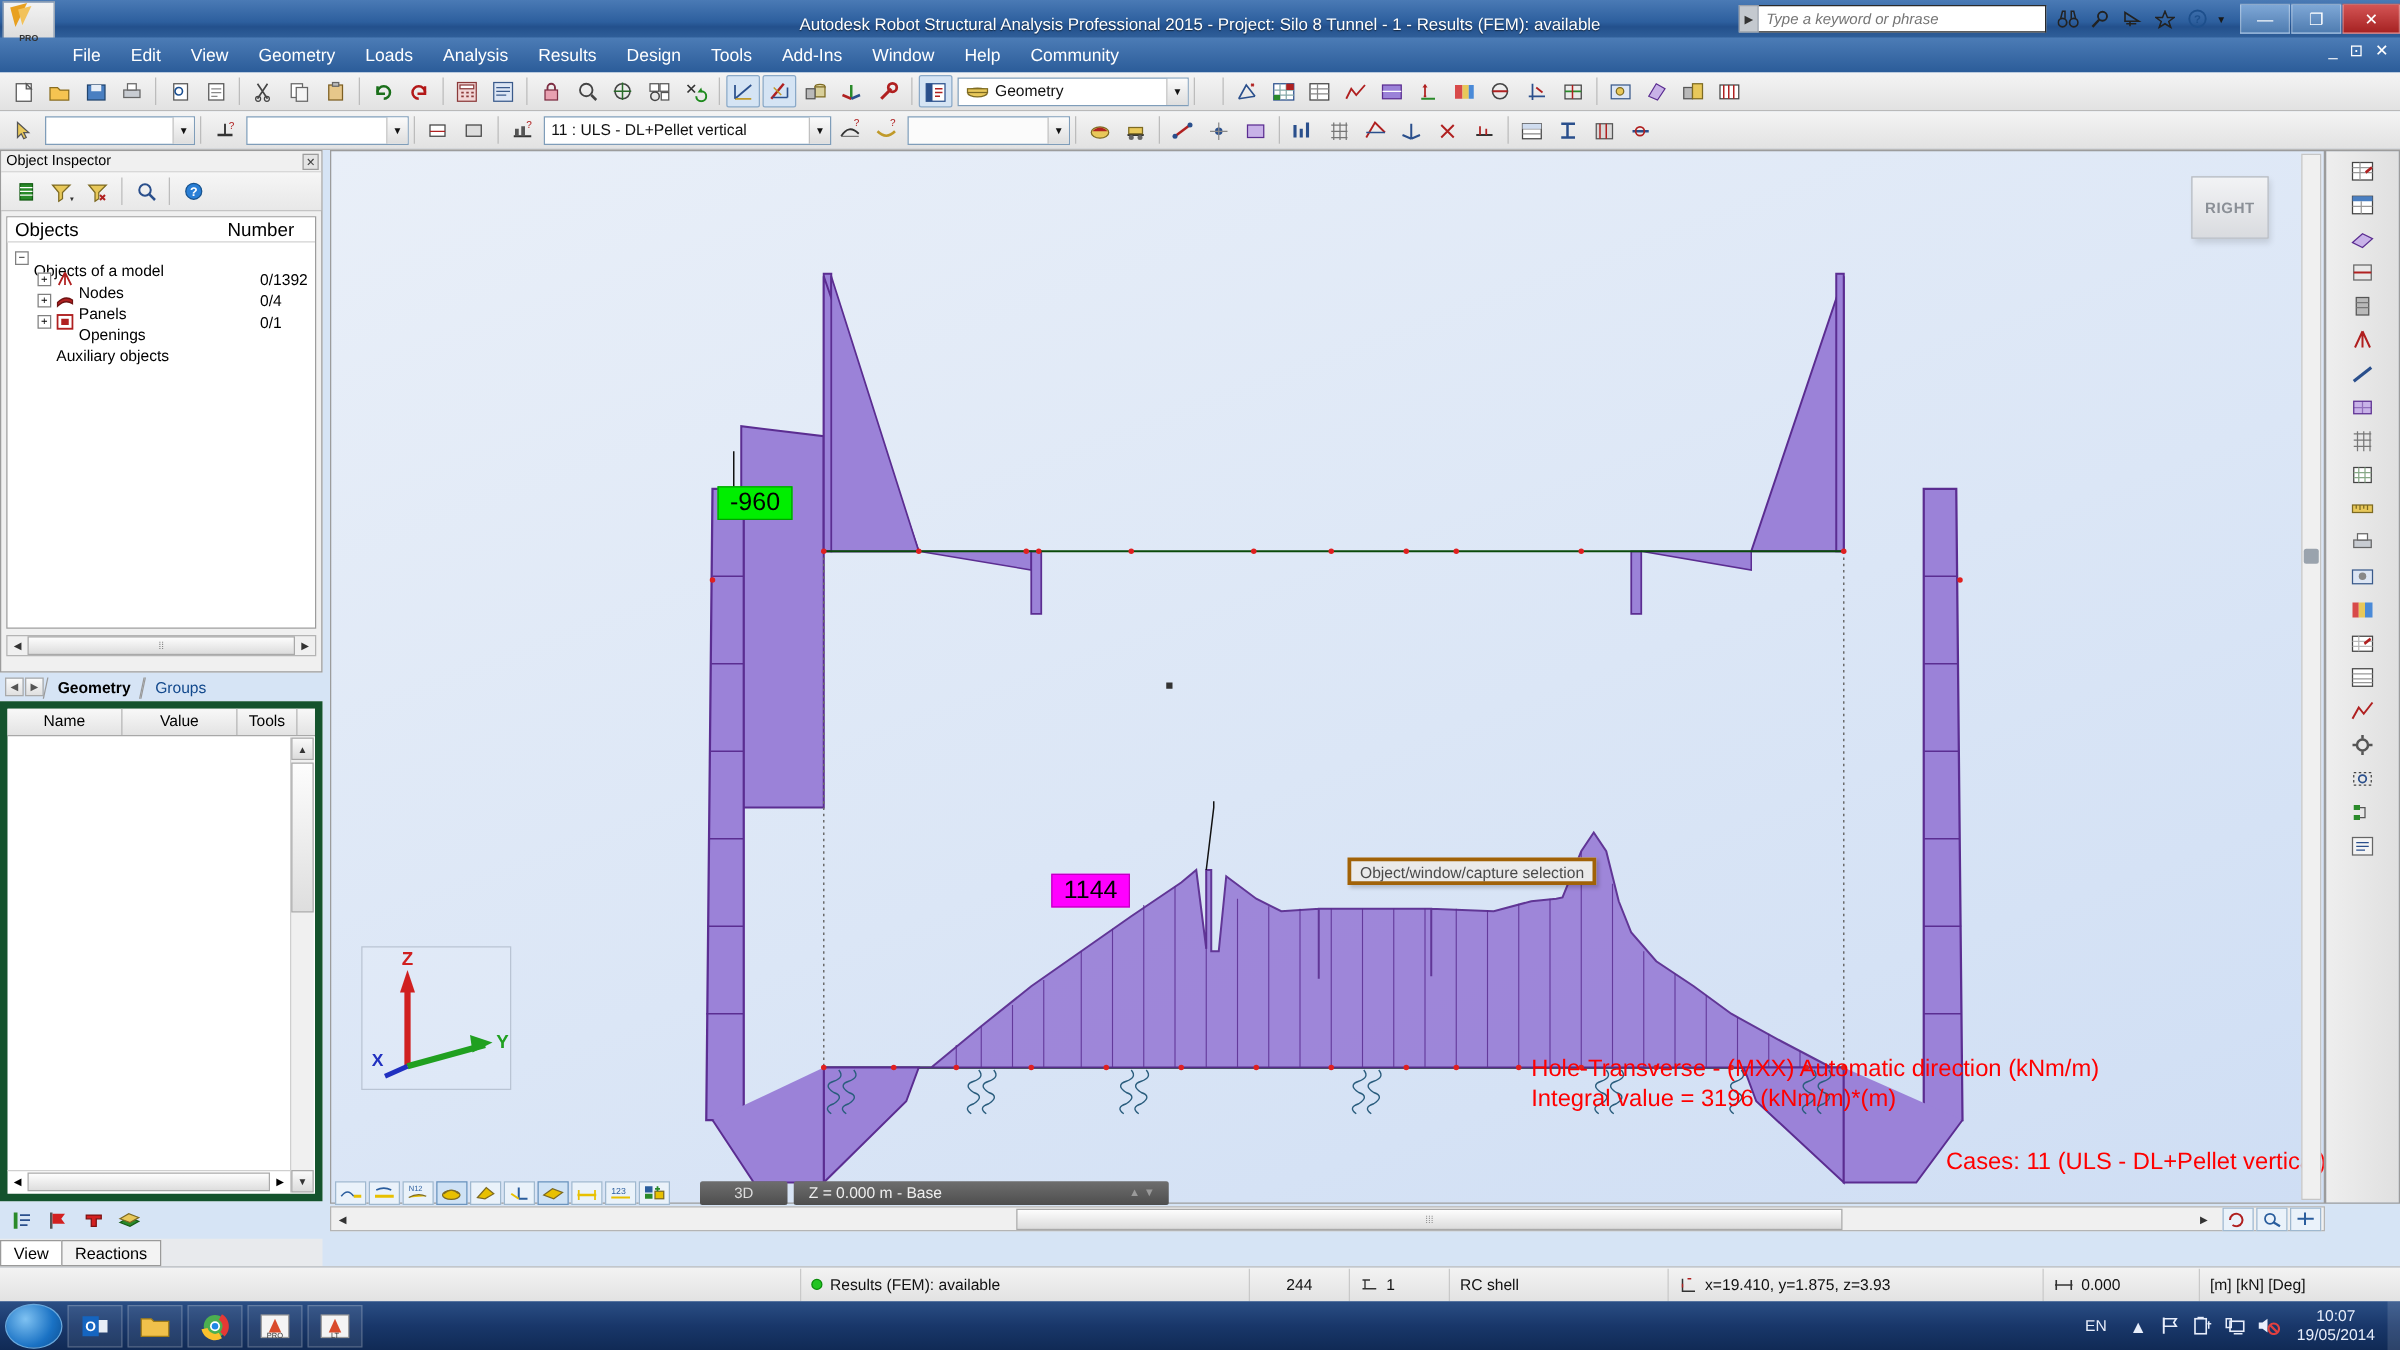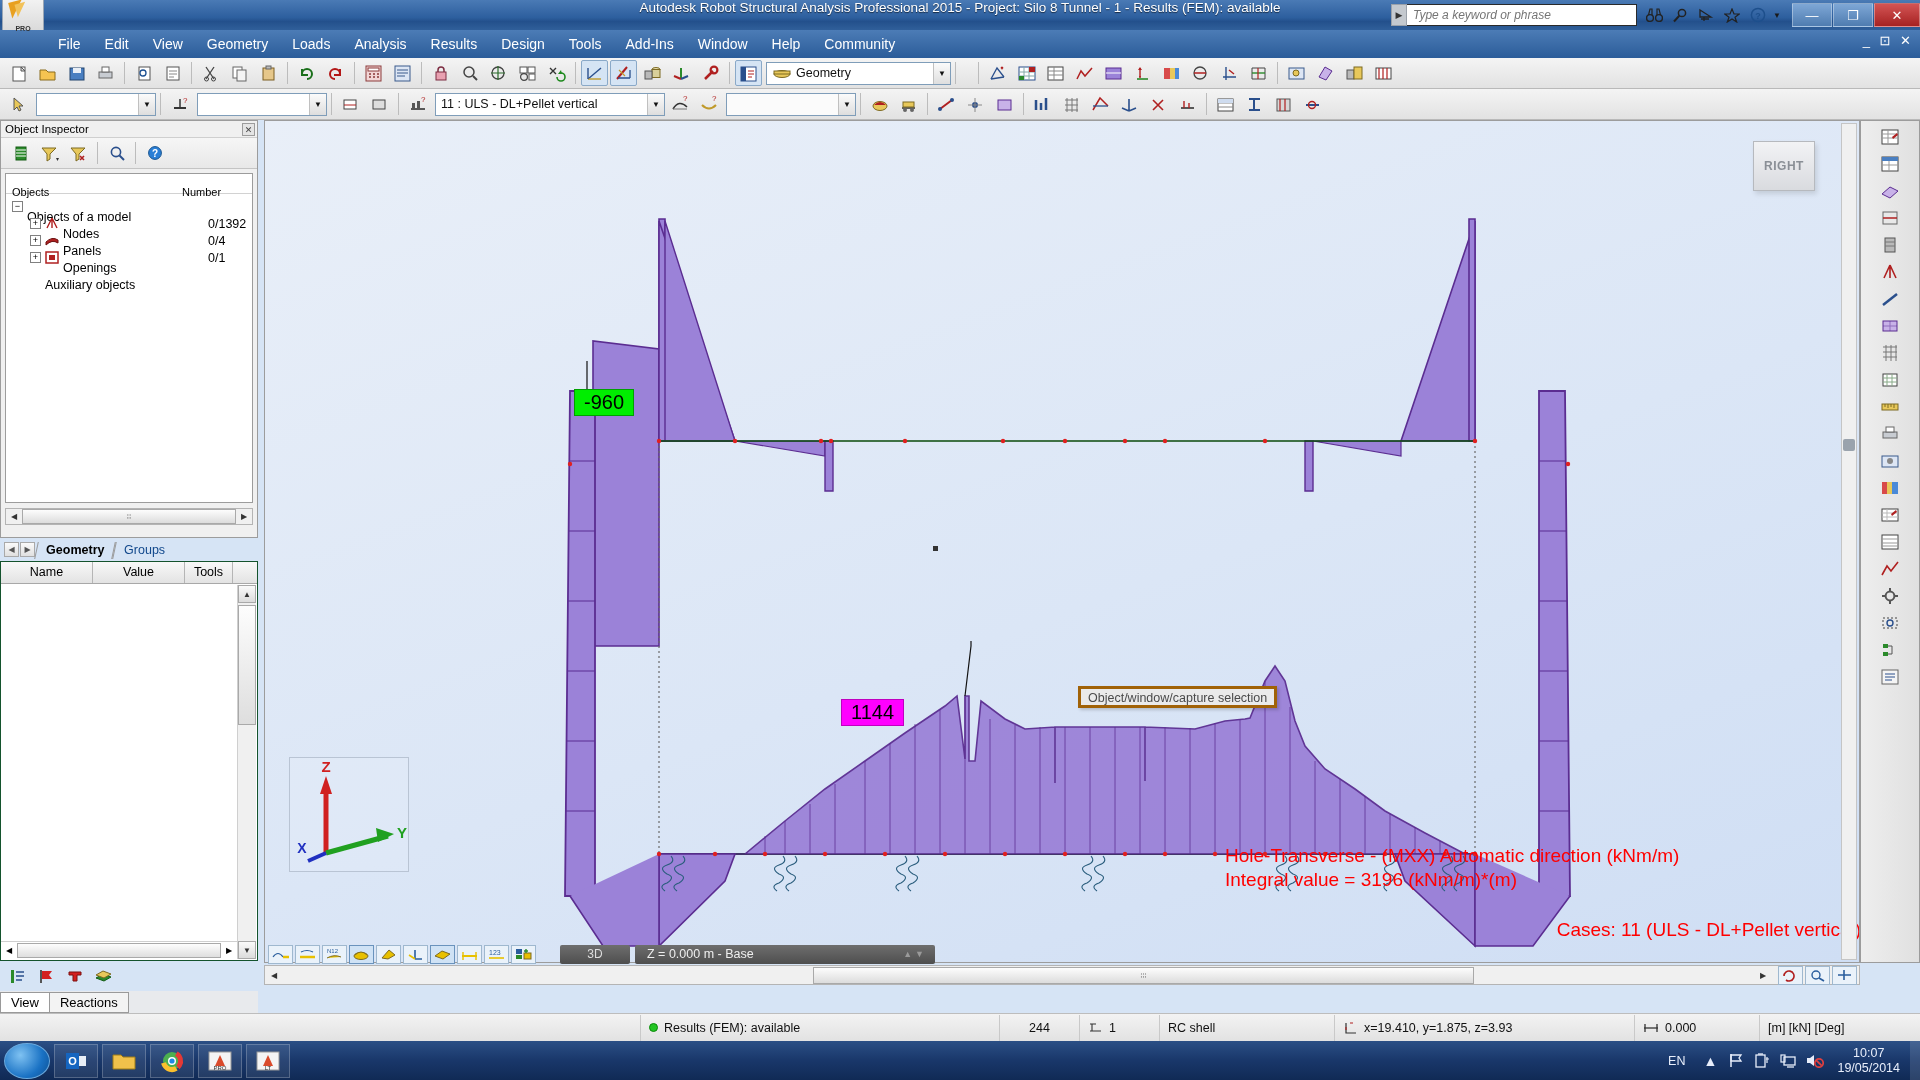--- a/index.html
+++ b/index.html
@@ -3,21 +3,21 @@
 <meta charset="utf-8">
 <style>
   * { box-sizing: border-box; margin:0; padding:0; }
   html,body { width:1920px; height:1080px; overflow:hidden;
     font-family:"Liberation Sans", sans-serif; font-size:12px; }
   body { background:#d6e4f5; }
 
   
   .titlebar { position:absolute; left:0; top:0; width:1920px; height:39px;
     background:linear-gradient(180deg,#4a7ab5 0%,#2d5f9e 45%,#23508c 55%,#3d6fa8 100%);
-    display:flex; align-items:flex-start; }
+    display:flex; align-items:center; }
   .applogo { width:42px; height:36px; margin-left:2px; margin-top:-2px;
     background:linear-gradient(180deg,#f3f3f3,#d8d8d8); border:1px solid #9aa6b5;
     position:relative; display:flex; flex-direction:column; align-items:center; justify-content:flex-end;}
   .applogo .arrow { position:absolute; top:2px; left:7px; width:0;height:0;
      border-left:14px solid #e8a020; border-bottom:16px solid transparent; transform:rotate(-15deg);}
   .applogo .arrow2 { position:absolute; top:4px; left:13px; width:0;height:0;
      border-left:11px solid #f2c25a; border-bottom:13px solid transparent; transform:rotate(-15deg);}
   .applogo .pro { font-size:7px; color:#333; font-weight:bold; margin-bottom:1px; z-index:2;}
   .title-text { position:absolute; left:0; right:0; text-align:center; color:#fff;
      font-size:13.5px; text-shadow:0 1px 1px rgba(0,0,0,.6); }
@@ -65,21 +65,21 @@
   .oi-title { height:17px; background:#f0f0f0; font-size:11.5px; padding-left:4px; color:#000;
      display:flex; align-items:center; border-bottom:1px solid #cfcfcf;}
   .oi-close { position:absolute; right:2px; top:2px; width:13px; height:13px;
      border:1px solid #9c9c9c; background:#e4e4e4; font-size:9px; display:flex;
      align-items:center; justify-content:center; color:#444;}
   .oi-tools { height:31px; background:linear-gradient(180deg,#f6f6f6,#e8e8e8);
      border-bottom:1px solid #c4c4c4; display:flex; align-items:center; padding-left:5px;}
   .oi-grid { position:absolute; left:4px; right:4px; top:52px; bottom:34px;
      background:#fff; border:1px solid #9c9c9c; }
   .oi-hdr { height:20px; display:flex; background:#fff; border-bottom:1px solid #d2d2d2;}
-  .oi-hdr div { font-size:11px; padding:12px 6px; }
+  .oi-hdr div { font-size:15px; padding:2px 6px; }
   .oi-hdr .c1 { flex:1; }
   .oi-hdr .c2 { width:76px; text-align:left;}
   .tree { padding:4px 0 0 6px; font-size:12.5px;}
   .trow { display:flex; align-items:center; height:17px; position:relative;}
   .trow .lbl { white-space:nowrap;margin-top:20px;}
   .trow .num { position:absolute; right:76px; width:60px; text-align:left; left:196px;}
   .expander { width:11px; height:11px; border:1px solid #808080; background:#fff;
      font-size:9px; line-height:9px; text-align:center; margin-right:4px; color:#000;}
   .oi-hscroll { position:absolute; left:4px; right:4px; bottom:12px; height:17px;
      background:#f0f0f0; border:1px solid #b4b4b4; display:flex; align-items:center;}
@@ -91,21 +91,21 @@
   .tabarr { width:15px; height:15px; border:1px solid #a9a9a9;
      background:linear-gradient(180deg,#fafafa,#e0e0e0); font-size:8px; color:#555;
      display:flex; align-items:center; justify-content:center; margin-right:1px; margin-bottom:2px;}
   .tab { font-size:12.5px; padding:1px 9px 2px 9px; color:#11488c; position:relative;
      border-left:1px solid #999; transform:skewX(-12deg); }
   .tab span { display:inline-block; transform:skewX(12deg);}
   .tab.active { color:#000; font-weight:bold; border-right:1px solid #999;}
 
   
   .props { position:absolute; left:0; top:561px; width:258px; height:400px;
-     background:#fff; border:1px solid #14532d;}
+     background:#fff; border:6px solid #14532d;}
   .props-hdr { height:22px; display:flex; background:linear-gradient(180deg,#f8f8f8,#e3e3e3);
      border-bottom:1px solid #a8a8a8;}
   .props-hdr div { font-size:12.5px; text-align:center; padding-top:3px;
      border-right:1px solid #b5b5b5;}
   .ph1 { width:92px;} .ph2 { width:92px;} .ph3 { width:48px;}
   .props-scroll { position:absolute; right:1px; top:23px; bottom:1px; width:19px;
      background:#f0f0f0; border-left:1px solid #cfcfcf;}
   .ps-btn { height:18px; background:linear-gradient(180deg,#fafafa,#dcdcdc);
      border:1px solid #a9a9a9; font-size:8px; color:#333; display:flex;
      align-items:center; justify-content:center;}

